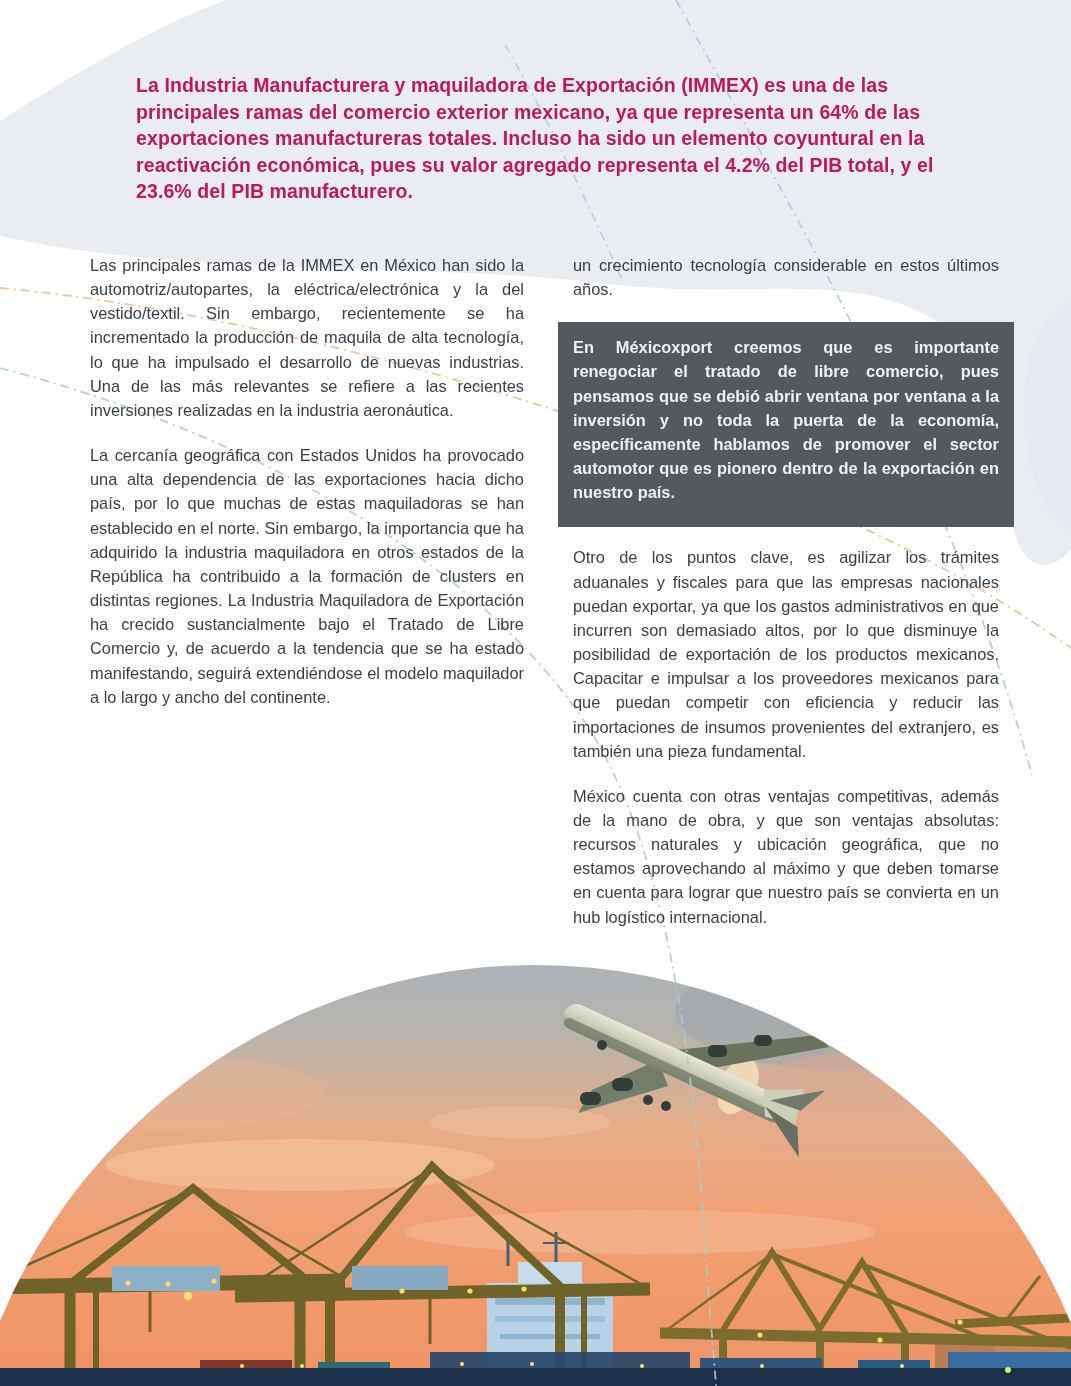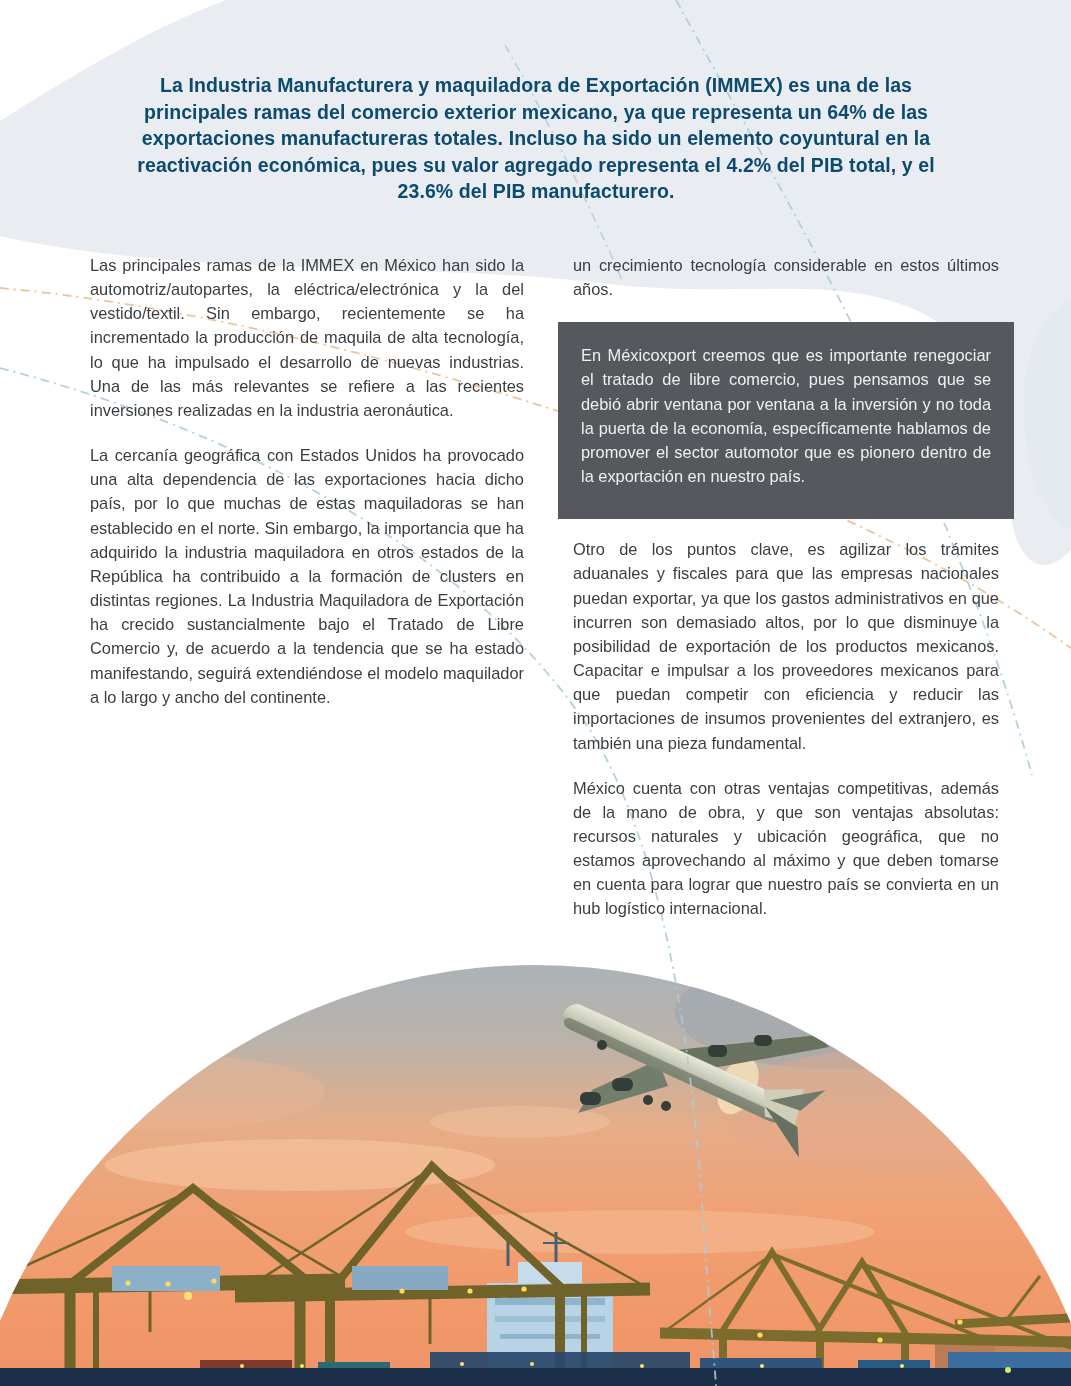--- a/index.html
+++ b/index.html
@@ -6,36 +6,36 @@
   .page{
     position:relative;width:1071px;height:1386px;margin:0 auto;
     background:#ffffff;overflow:hidden;
     font-family:"Liberation Sans",sans-serif;
   }
   svg.layer{position:absolute;left:0;top:0;pointer-events:none;}
   .z0{z-index:0}.z1{z-index:1}.z2{z-index:2}
   .textlayer{position:relative;z-index:5;}
   .intro-head{
     position:absolute;left:136px;top:72px;width:800px;
-    text-align:center;font-weight:bold;font-size:19.5px;line-height:26.5px;
-    color:#0c4a6e;letter-spacing:0.1px;
+    font-weight:bold;font-size:19.5px;line-height:26.5px;
+    color:#be185d;letter-spacing:0.1px;
   }
   .col{
     position:absolute;top:243px;font-size:16.4px;line-height:24.15px;
     color:#3b3e41;text-align:justify;
   }
   .col p{margin:10px 0 21px 0;}
   .col-left{left:90px;width:434px;}
   .col-right{left:573px;width:426px;}
   .callout{
     background:#55595d;color:#eef0f1;
     margin:11px 0 18px -15px;width:456px;box-sizing:border-box;
     padding:13px 15px 23px 15px;
   }
-  .callout p{margin:8px;}
+  .callout p{margin:0;font-weight:bold;}
 </style>
 </head>
 <body>
 
 <div class="page">
 
   <svg class="layer z0" width="1071" height="1386" viewBox="0 0 1071 1386">
     <path d="M 226,0 L 1071,0 L 1071,550 C 1042,581 1013,563 1010,502
              C 1007,436 998,352 924,314 C 836,270 742,301 600,283
              C 430,262 180,277 0,236 L 0,121 C 70,77 148,29 226,0 Z" fill="#e9edf2"></path>

